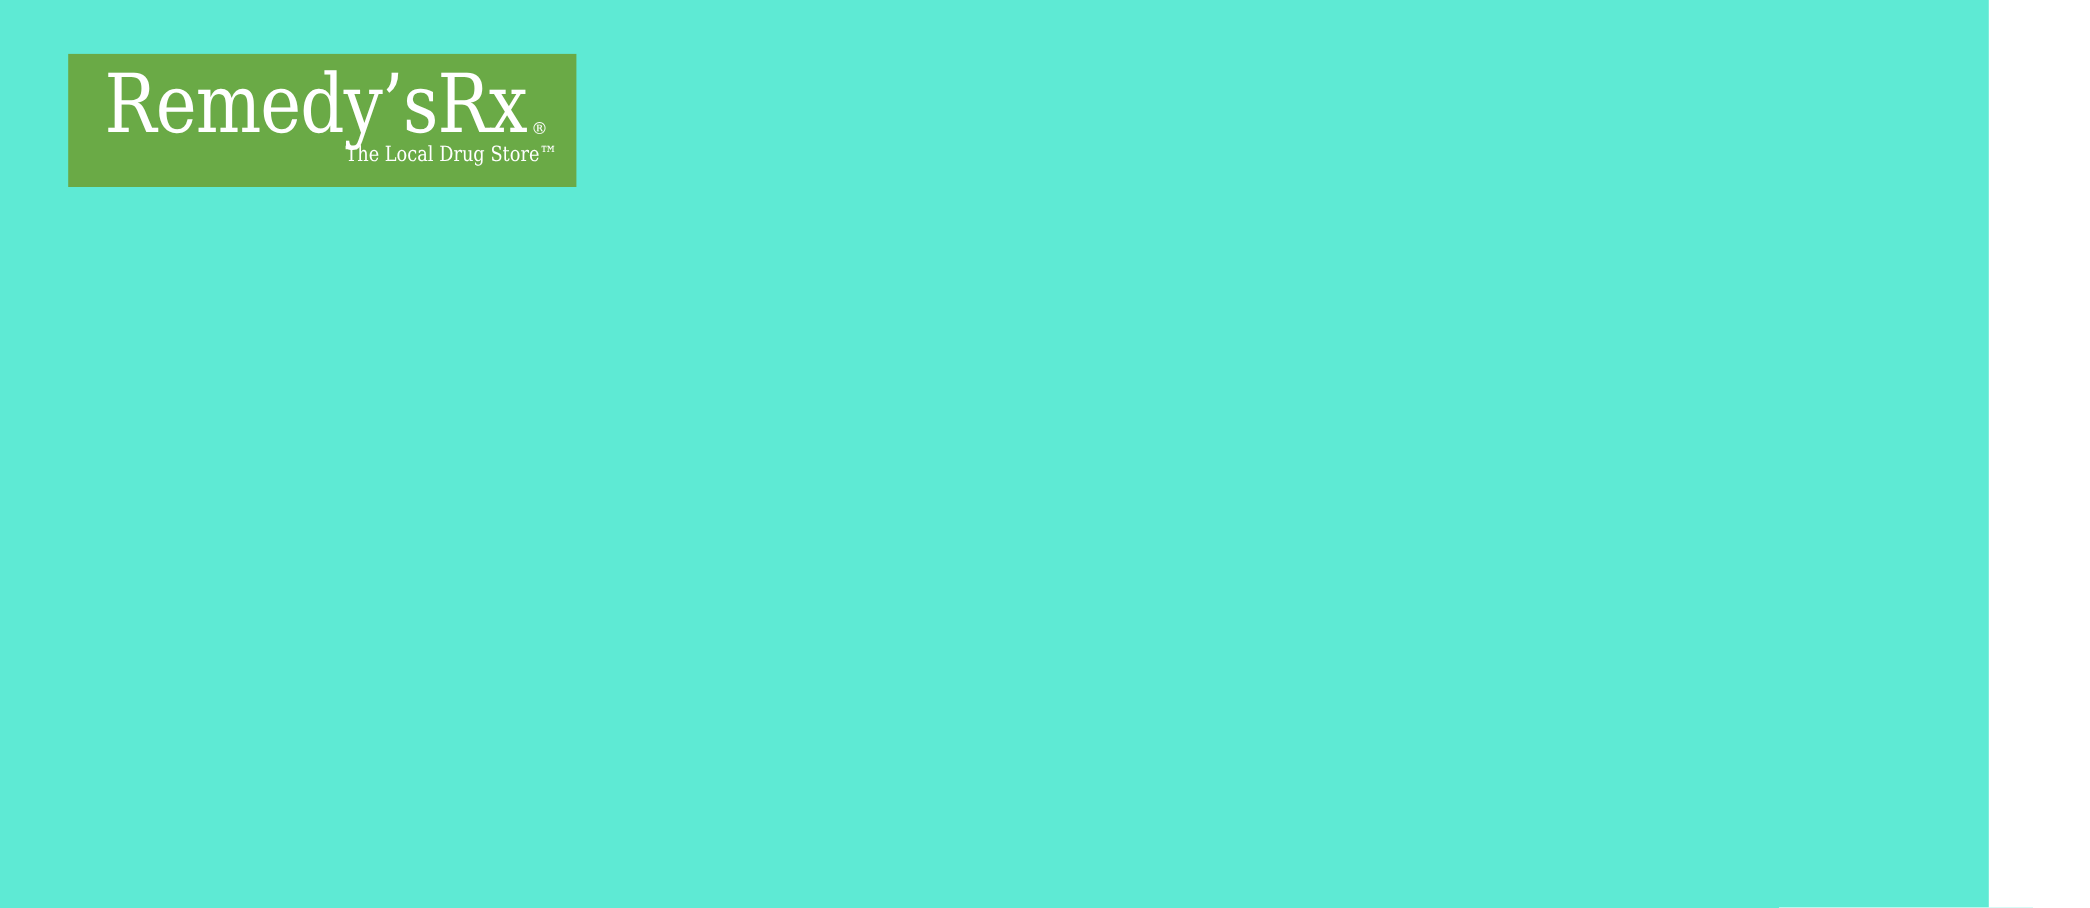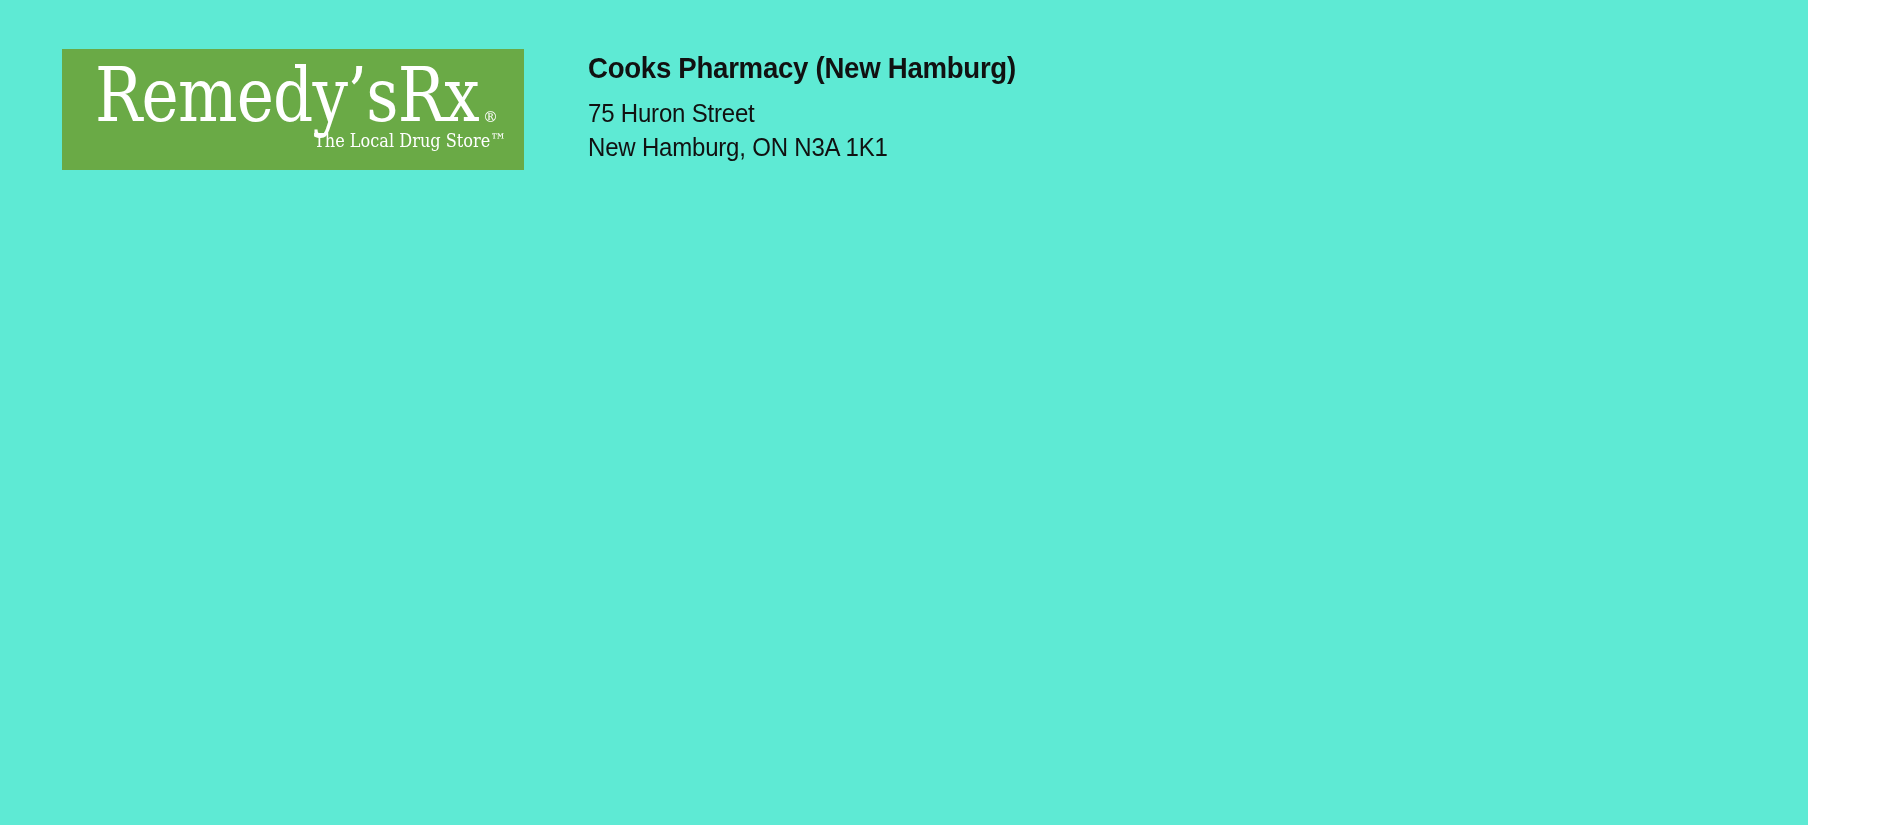--- a/index.html
+++ b/index.html
@@ -101,19 +101,14 @@
 <body>
 
 <div class="page">
 
   <div class="logo-box">
     <span class="logo-brand">Remedy’sRx</span>
     <span class="logo-reg">®</span>
     <span class="logo-tagline">The Local Drug Store™</span>
   </div>
 
-  <div class="pharmacy-info">
-    <div class="pharmacy-name">Cooks Pharmacy (New Hamburg)</div>
-    <div class="pharmacy-address-line">75 Huron Street</div>
-    <div class="pharmacy-address-line">New Hamburg, ON N3A 1K1</div>
-  </div>
 
 </div>
 
 </body></html>

